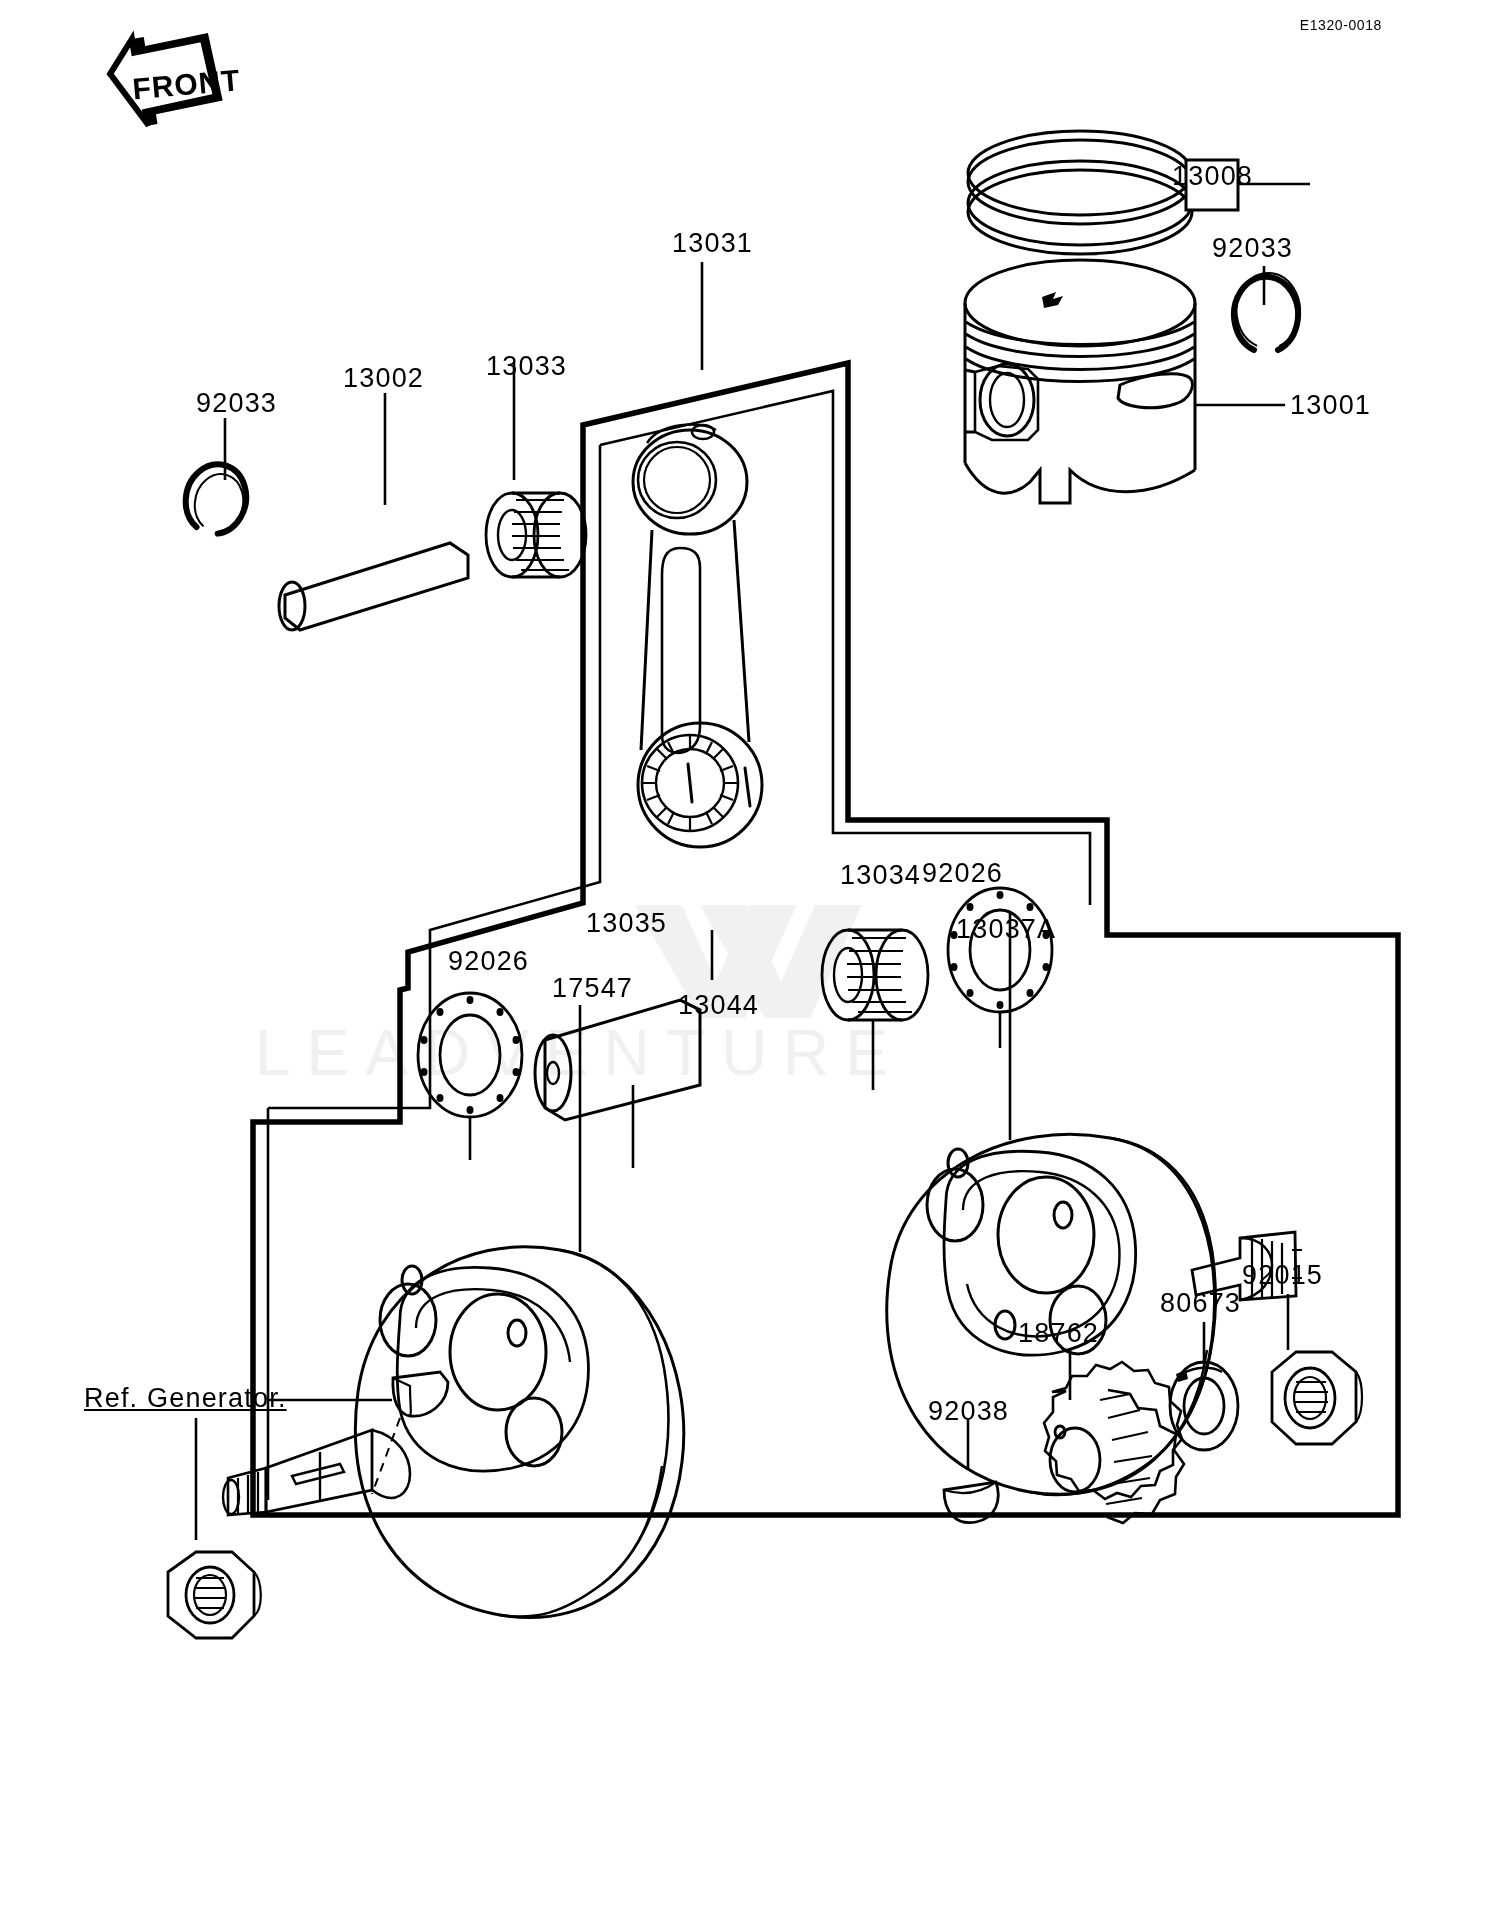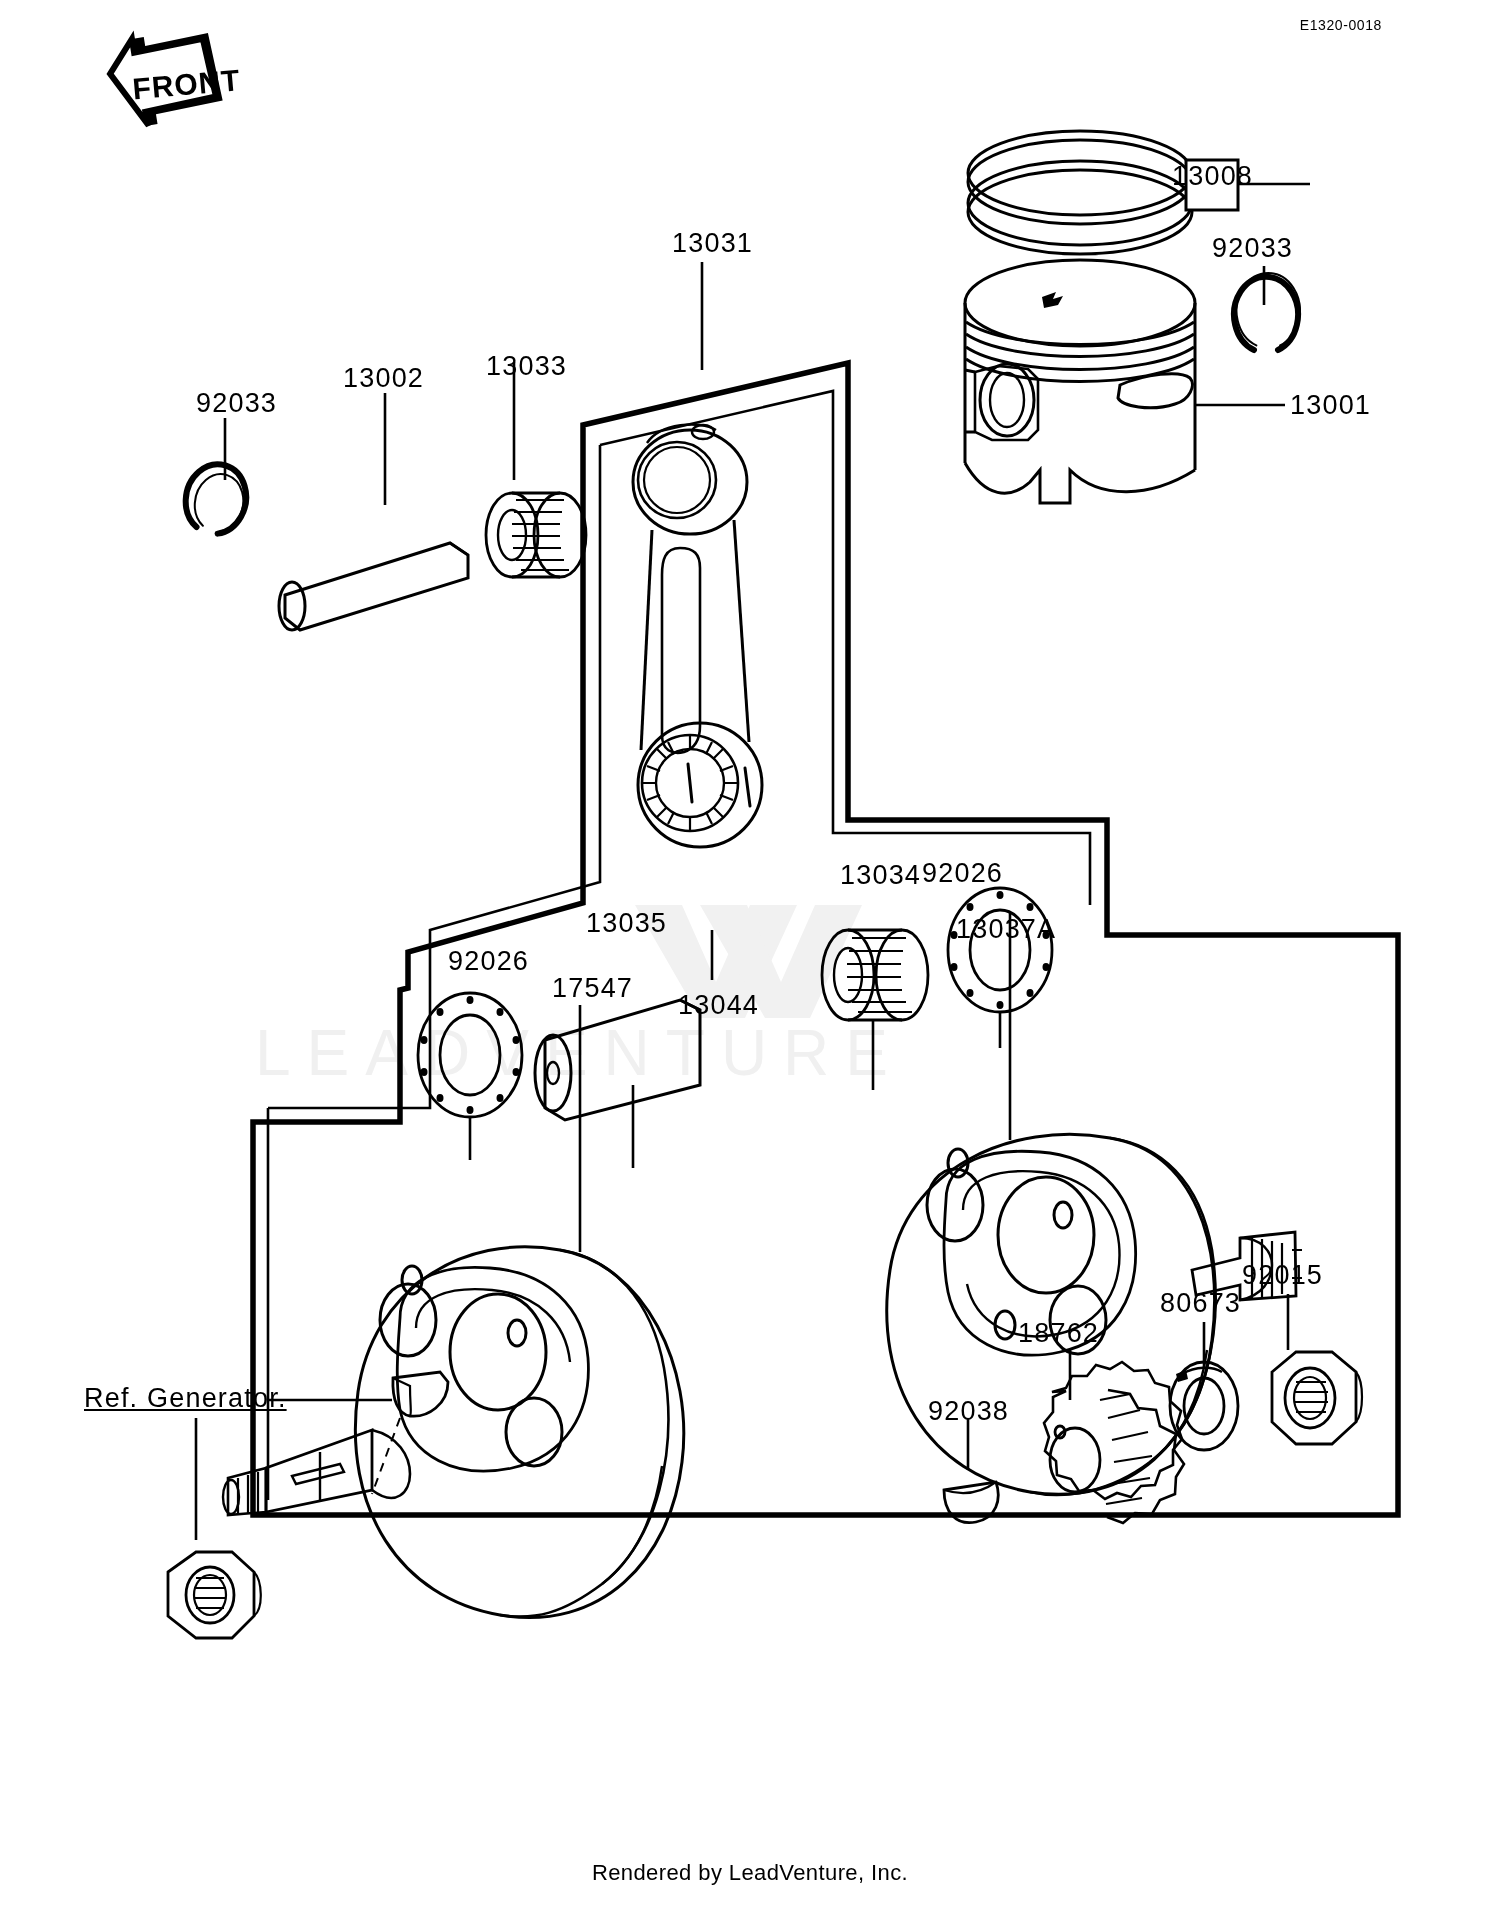--- a/index.html
+++ b/index.html
@@ -460,15 +460,14 @@
   <div class="lbl" style="left:1018px; top:1320px;">18762</div>
 
   <div class="lbl" style="left:1160px; top:1290px;">80673</div>
 
   <div class="lbl" style="left:1242px; top:1262px;">92015</div>
 
   <div class="lbl" style="left:928px; top:1398px;">92038</div>
 
   <div class="lbl" style="left:84px; top:1385px;text-decoration:underline;">Ref. Generator.</div>
 
-  <div id="footer-credit" class="lbl" style="position:absolute;">Rendered by LeadVenture, Inc.</div>
 
 </div>
 
 </body></html>

